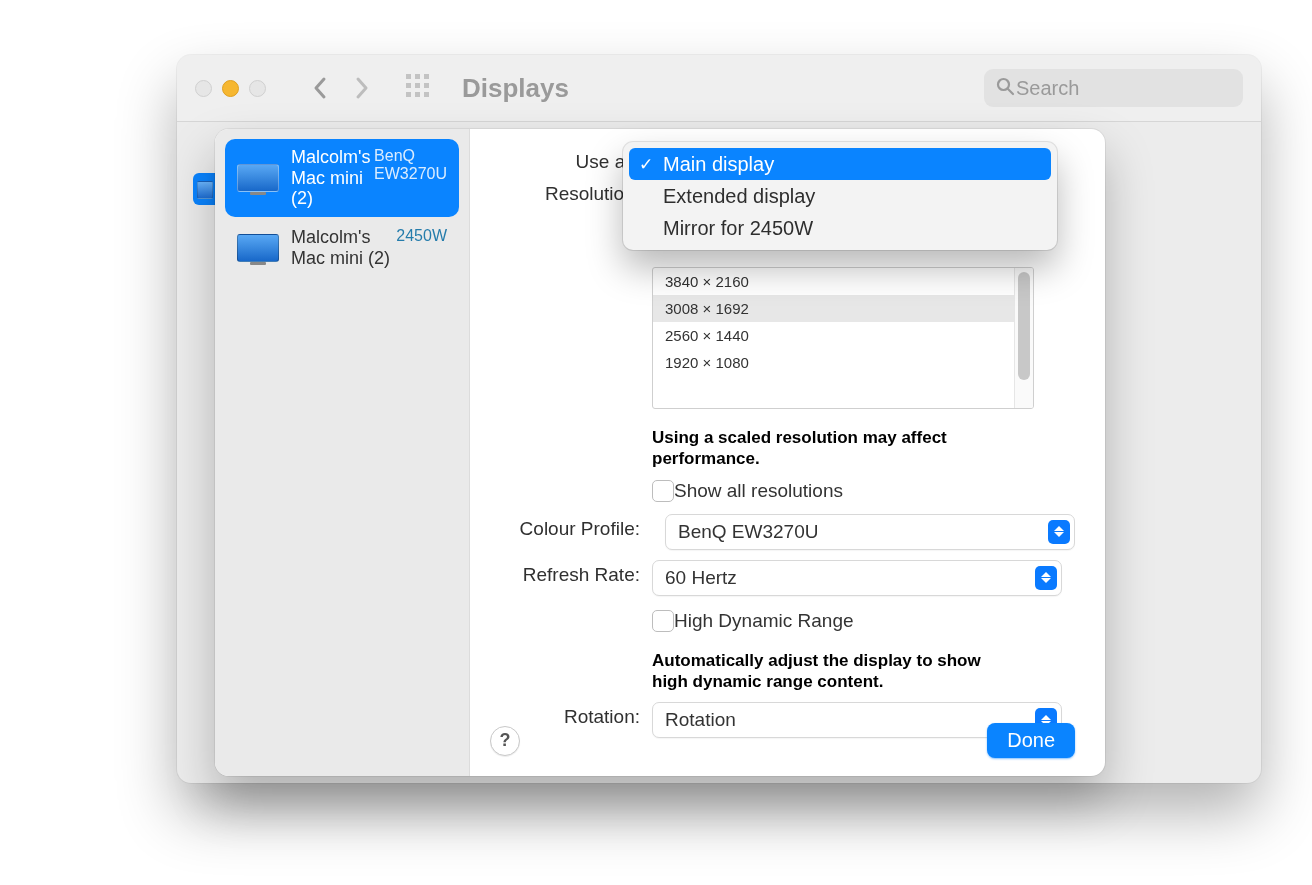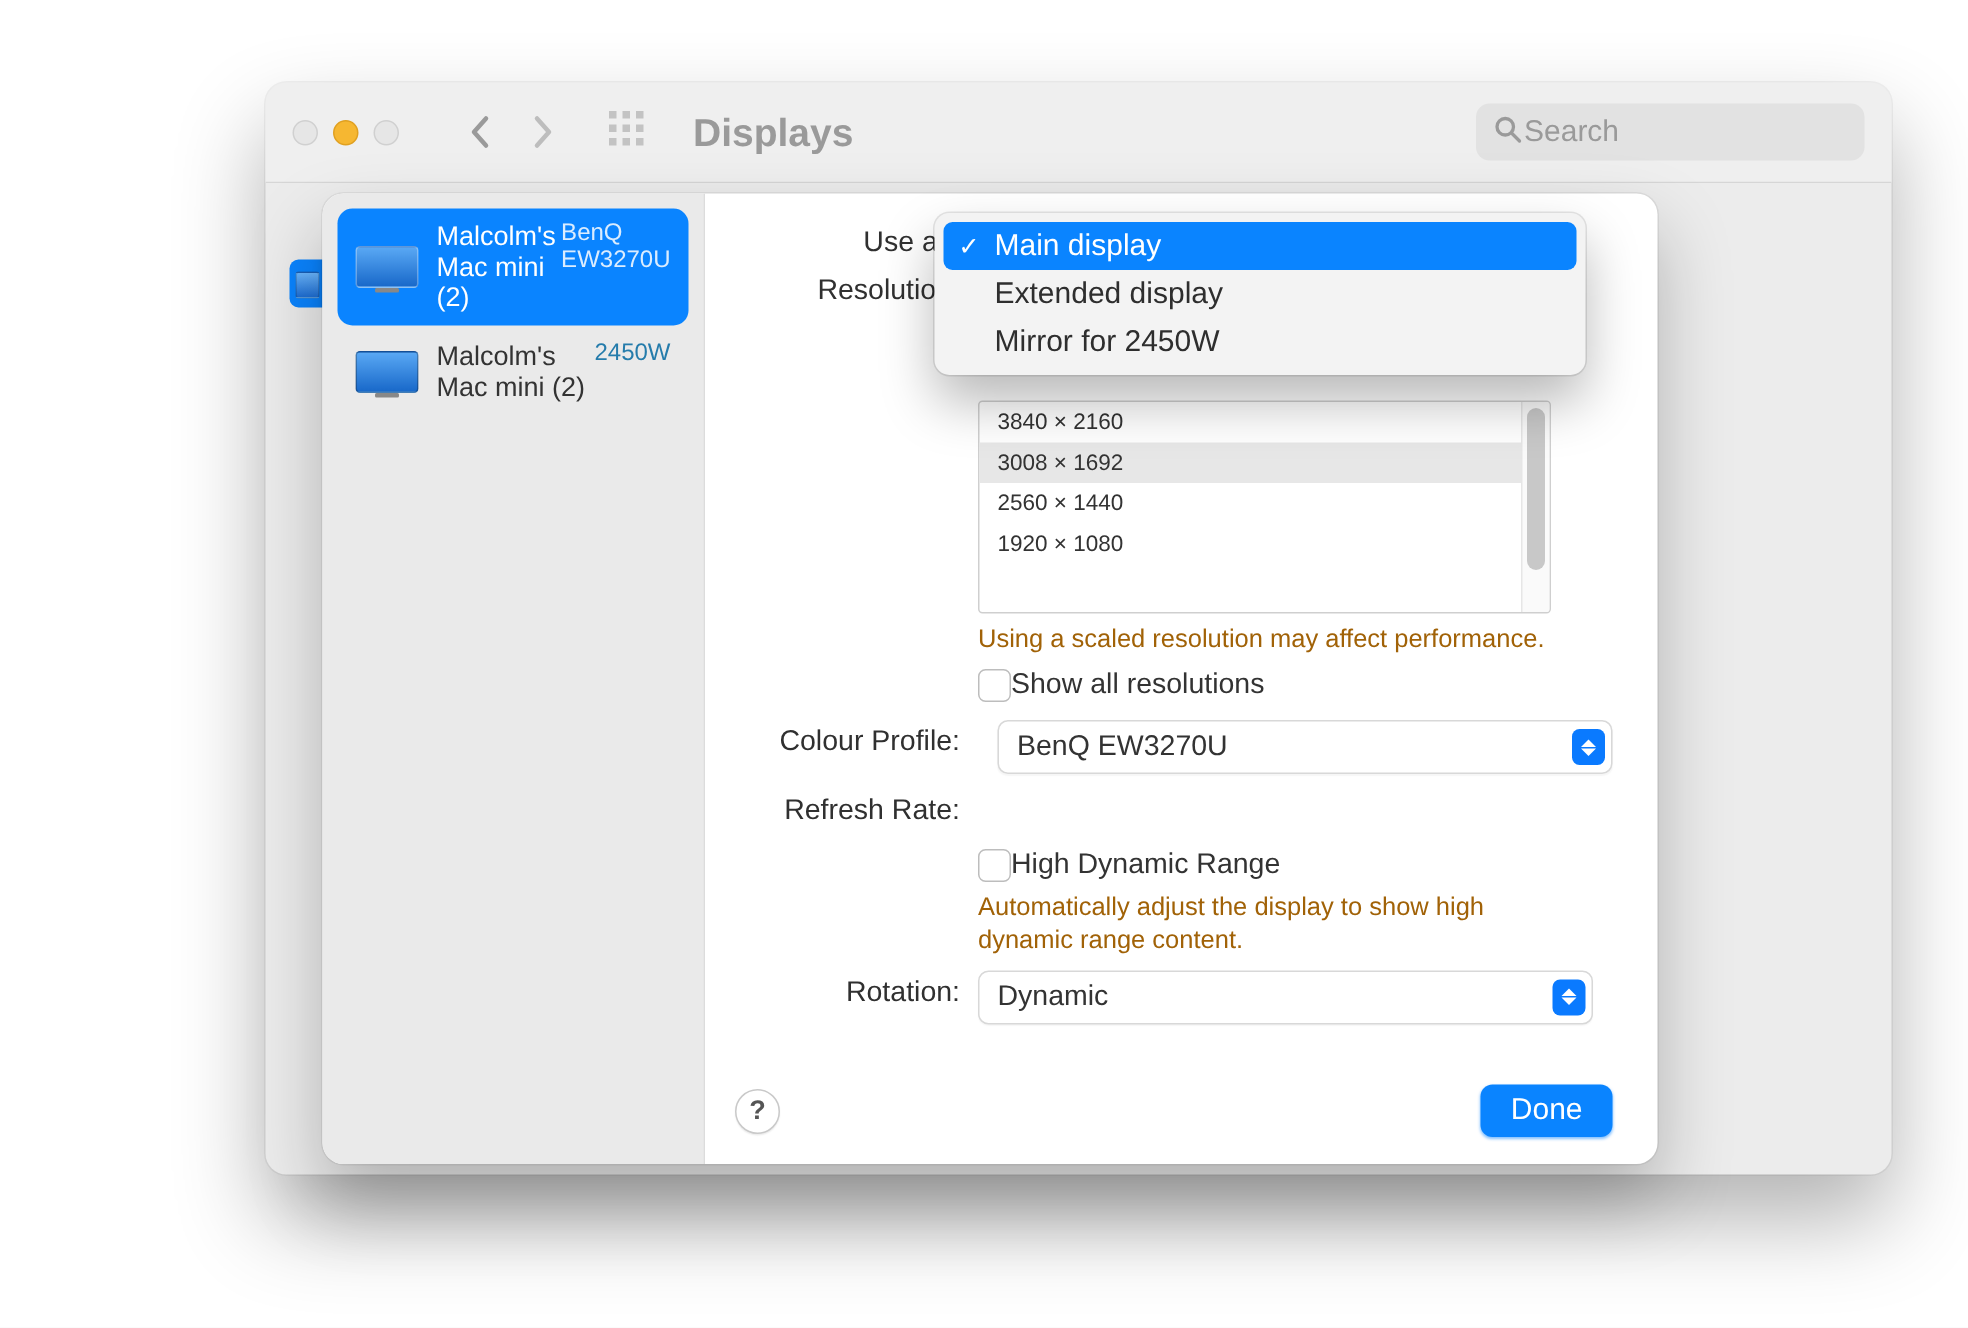--- a/index.html
+++ b/index.html
@@ -251,25 +251,26 @@
   .reslist .scroll .thumb{
     position:absolute;
     left:3px; right:3px;
     top:4px;
     height: 108px;
     background:#c8c8c8;
     border-radius: 6px;
   }
 
   .hint {
-    color:#a16207;
+    color:#000000;
     font-size:17px;
-    margin-top:6px;
+    margin-top:18px;
     max-width: 380px;
     line-height:1.25;
+    font-weight:bold;
   }
 
   .checkbox-row{
     display:flex;
     align-items:center;
     gap:0;
     margin-top:10px;
   }
   .chk{
     width:20px;height:20px;border:1px solid #bdbdbd;border-radius:5px;background:#fff;flex:0 0 auto;
@@ -446,38 +447,44 @@
         <div class="fieldcol">
           <div class="popup-select" style="width:392px">
             <span>BenQ EW3270U</span>
             <span class="stepper"></span>
           </div>
         </div>
       </div>
 
       <div class="form-row">
         <div class="labelcol">Refresh Rate:</div>
+        <div class="fieldcol">
+          <div class="popup-select" style="width:392px">
+            <span>60 Hertz</span>
+            <span class="stepper"></span>
+          </div>
+        </div>
       </div>
 
       <div class="form-row">
         <div class="labelcol"></div>
         <div class="fieldcol">
           <div class="checkbox-row" style="margin-top:4px;">
             <div class="chk"></div>
             <span>High Dynamic Range</span>
           </div>
           <div class="hint" style="max-width:360px">Automatically adjust the display to show high dynamic range content.</div>
         </div>
       </div>
 
       <div class="form-row" style="margin-top:6px;">
         <div class="labelcol">Rotation:</div>
         <div class="fieldcol">
           <div class="popup-select" style="width:392px">
-            <span>Dynamic</span>
+            <span>Rotation</span>
             <span class="stepper"></span>
           </div>
         </div>
       </div>
 
       <div class="bottombar">
         <div class="helpbtn">
           <span>?</span>
         </div>
         <button class="donebtn">Done</button>

